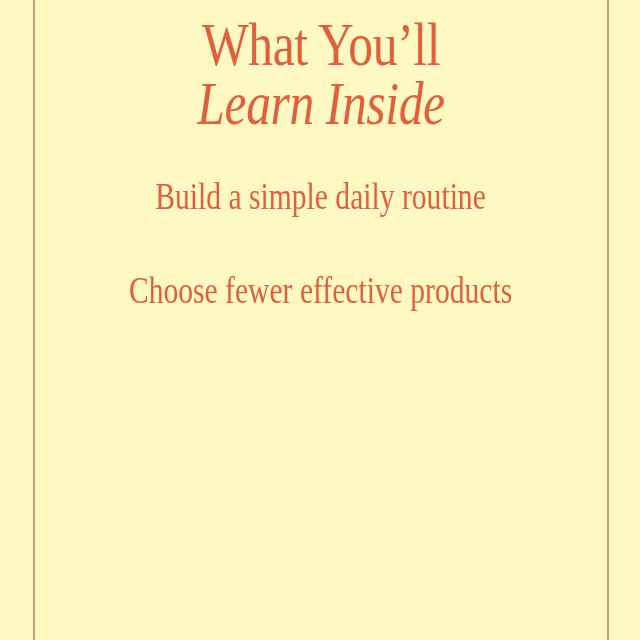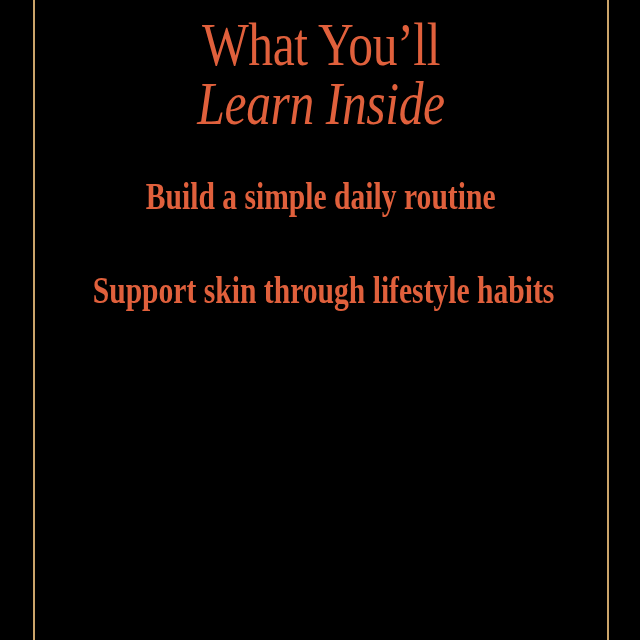--- a/index.html
+++ b/index.html
@@ -10,21 +10,21 @@
     width: 640px;
     height: 640px;
     overflow: hidden;
     font-family: "Liberation Serif", "DejaVu Serif", serif;
   }
 
   #poster {
     position: relative;
     width: 640px;
     height: 640px;
-    background: #000000;
+    background: #fef9c3;
     box-sizing: border-box;
   }
 
   
   .rule-v {
     position: absolute;
     top: 0;
     width: 2px;
     height: 640px;
     background: #CBA46A;
@@ -72,21 +72,20 @@
 
   
   .points {
     position: absolute;
     left: 0;
     top: 148px;
     width: 572px;
     list-style: none;
     margin: 0;
     padding: 0;
-    font-weight: bold;
   }
   .point {
     height: 94px;
     line-height: 94px;
     text-align: center;
     color: #E0603C;
     white-space: nowrap;
     overflow: hidden;
   }
   .point-text {
@@ -115,18 +114,18 @@
     <div class="title-block">
       <span class="title-line line-1">What You’ll</span>
       <span class="title-line line-2">Learn Inside</span>
     </div>
 
     <ul class="points">
       <li class="point">
         <span class="point-text">Build a simple daily routine</span>
       </li>
       <li class="point">
-        <span class="point-text">Support skin through lifestyle habits</span>
+        <span class="point-text">Choose fewer effective products</span>
       </li>
     </ul>
 
   </div>
 </div>
 
 </body></html>

